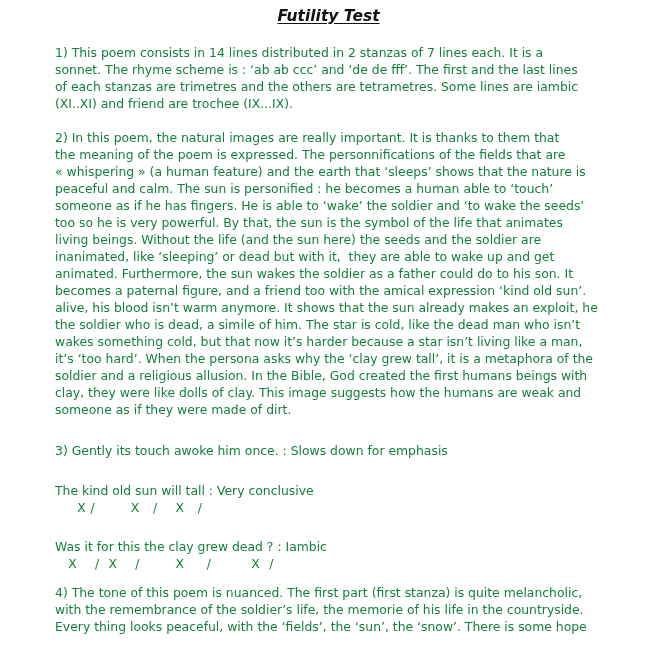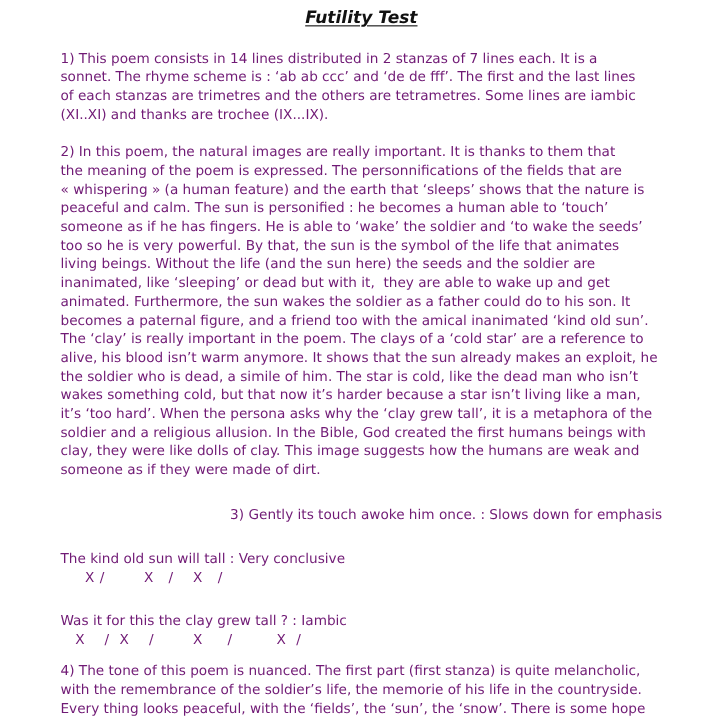--- a/index.html
+++ b/index.html
@@ -29,78 +29,77 @@
     font-weight: 700;
     font-style: italic;
     text-decoration: underline;
     text-underline-offset: 2px;
     color: #111111;
   }
   .line {
     font-size: 12.4px;
     line-height: 17px;
     white-space: pre;
-    color: #701a75;
+    color: #15803d;
   }
   .marks {
     letter-spacing: 0.5px;
   }
   .para-1 { margin-top: 18px; }
   .para-2 { margin-top: 17px; }
-  .scan-a { margin-top: 24px; text-align: right; }
+  .scan-a { margin-top: 24px; }
   .scan-b { margin-top: 23px; }
   .scan-c { margin-top: 22px; }
   .para-4 { margin-top: 12px; }
 </style>
 </head>
 <body>
 
 <div class="page">
 
   <h1 class="title">Futility Test</h1>
 
   <div class="para para-1">
       <div class="line">1) This poem consists in 14 lines distributed in 2 stanzas of 7 lines each. It is a</div>
       <div class="line">sonnet. The rhyme scheme is : ‘ab ab ccc’ and ‘de de fff’. The first and the last lines</div>
       <div class="line">of each stanzas are trimetres and the others are tetrametres. Some lines are iambic</div>
-      <div class="line">(XI..XI) and thanks are trochee (IX...IX).</div>
+      <div class="line">(XI..XI) and friend are trochee (IX...IX).</div>
     </div>
 
   <div class="para para-2">
       <div class="line">2) In this poem, the natural images are really important. It is thanks to them that</div>
       <div class="line">the meaning of the poem is expressed. The personnifications of the fields that are</div>
       <div class="line">« whispering » (a human feature) and the earth that ‘sleeps’ shows that the nature is</div>
       <div class="line">peaceful and calm. The sun is personified : he becomes a human able to ‘touch’</div>
       <div class="line">someone as if he has fingers. He is able to ‘wake’ the soldier and ‘to wake the seeds’</div>
       <div class="line">too so he is very powerful. By that, the sun is the symbol of the life that animates</div>
       <div class="line">living beings. Without the life (and the sun here) the seeds and the soldier are</div>
       <div class="line">inanimated, like ‘sleeping’ or dead but with it,  they are able to wake up and get</div>
       <div class="line">animated. Furthermore, the sun wakes the soldier as a father could do to his son. It</div>
-      <div class="line">becomes a paternal figure, and a friend too with the amical inanimated ‘kind old sun’.</div>
-      <div class="line">The ‘clay’ is really important in the poem. The clays of a ‘cold star’ are a reference to</div>
+      <div class="line">becomes a paternal figure, and a friend too with the amical expression ‘kind old sun’.</div>
       <div class="line">alive, his blood isn’t warm anymore. It shows that the sun already makes an exploit, he</div>
       <div class="line">the soldier who is dead, a simile of him. The star is cold, like the dead man who isn’t</div>
       <div class="line">wakes something cold, but that now it’s harder because a star isn’t living like a man,</div>
       <div class="line">it’s ‘too hard’. When the persona asks why the ‘clay grew tall’, it is a metaphora of the</div>
       <div class="line">soldier and a religious allusion. In the Bible, God created the first humans beings with</div>
       <div class="line">clay, they were like dolls of clay. This image suggests how the humans are weak and</div>
       <div class="line">someone as if they were made of dirt.</div>
     </div>
 
   <section class="scan scan-a">
     <div class="line">3) Gently its touch awoke him once. : Slows down for emphasis</div>
   </section>
 
   <section class="scan scan-b">
     <div class="line">The kind old sun will tall : Very conclusive</div>
     <div class="line marks">     X /        X   /    X   /</div>
   </section>
 
   <section class="scan scan-c">
-    <div class="line">Was it for this the clay grew tall ? : Iambic</div>
+    <div class="line">Was it for this the clay grew dead ? : Iambic</div>
     <div class="line marks">   X    /  X    /        X     /         X  /</div>
   </section>
 
   <div class="para para-4">
       <div class="line">4) The tone of this poem is nuanced. The first part (first stanza) is quite melancholic,</div>
       <div class="line">with the remembrance of the soldier’s life, the memorie of his life in the countryside.</div>
       <div class="line">Every thing looks peaceful, with the ‘fields’, the ‘sun’, the ‘snow’. There is some hope</div>
     </div>
 
 </div>

